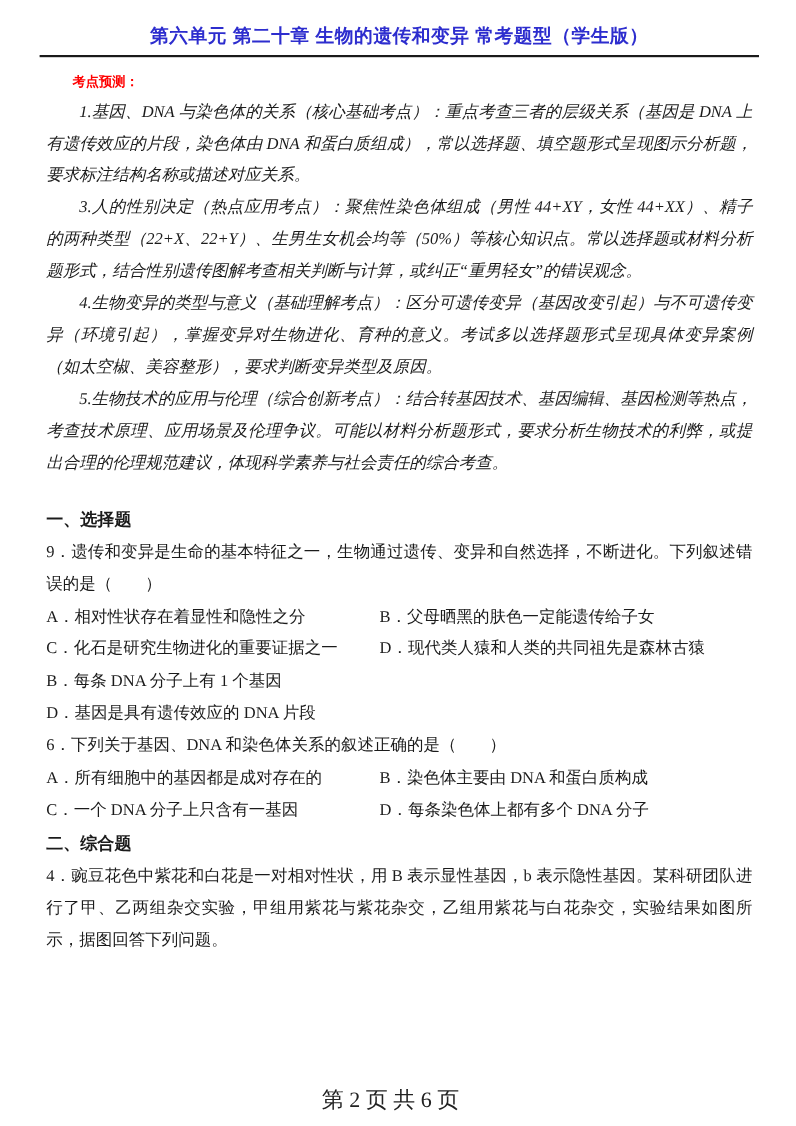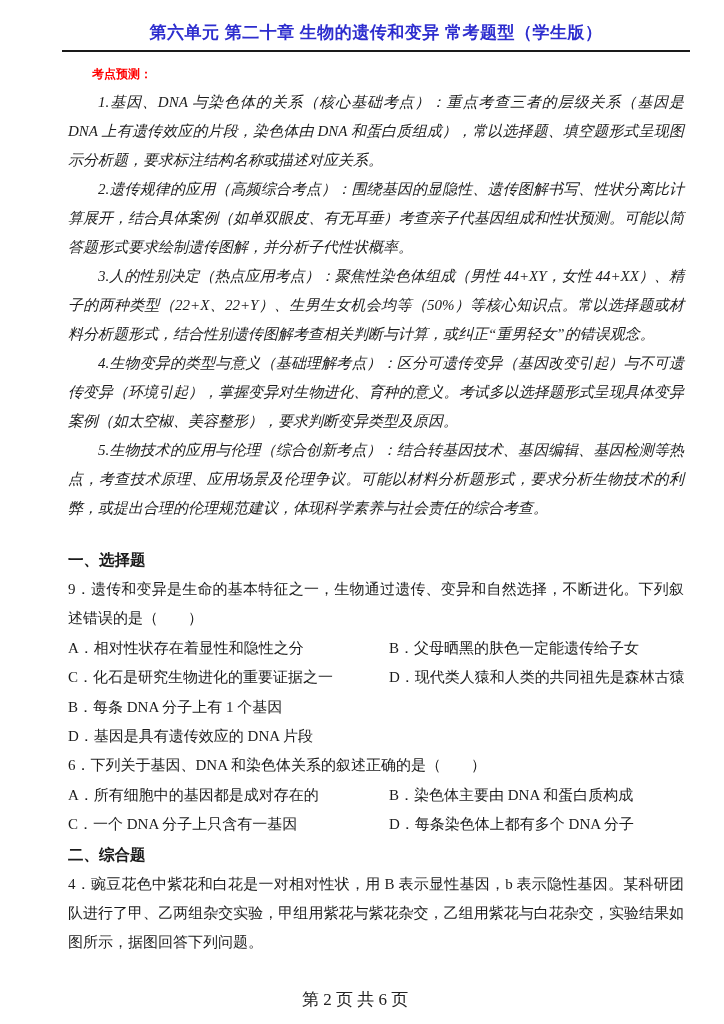--- a/index.html
+++ b/index.html
@@ -1,53 +1,52 @@
 <!DOCTYPE html>
 <html><head>
 <meta charset="utf-8">
 <style>
   html,body{margin:0;padding:0;background:#ffffff;}
   body{width:724px;height:1024px;overflow:hidden;
        font-family:"Liberation Serif","DejaVu Serif",serif;color:#1b1b1b;}
-  .page{box-sizing:border-box;width:724px;height:1024px;padding:16px 40px 0 68px;position:relative;}
+  .page{box-sizing:border-box;width:724px;height:1024px;padding:16px 40px 0 42px;position:relative;}
 
   .doc-title{font-family:"Liberation Sans","DejaVu Sans",sans-serif;
              font-weight:bold;font-size:17px;line-height:27px;text-align:center;
              letter-spacing:0.5px;margin-top:3px;}
   .title-rule{border:none;border-top:2.2px solid #1a1a1a;margin:4px -6px 0 -6px;}
 
   .kaodian{font-family:"Liberation Sans","DejaVu Sans",sans-serif;
            font-weight:bold;font-size:12px;line-height:27px;margin-top:9px;
            text-indent:2em;}
 
   .para{font-size:15px;line-height:29px;text-align:justify;text-indent:2em;margin:0;font-style:italic;}
 
   .sec-heading{font-family:Liberation Sans, sans-serif;
                font-weight:bold;font-size:15.5px;line-height:30px;margin-top:22px;}
   .sec-heading.second{margin-top:0;}
 
   .stem{font-size:15px;line-height:29.4px;text-align:justify;margin:0;}
-  .opt-row{display:grid;grid-template-columns:303px 1fr;font-size:15px;line-height:29.4px;gap:18px;}
+  .opt-row{display:grid;grid-template-columns:303px 1fr;font-size:15px;line-height:29.4px;}
   .opt{white-space:nowrap;overflow:hidden;}
 
   .footer{position:absolute;left:0;right:14px;bottom:14px;text-align:center;
-          font-size:17px;line-height:20px;color:#222;}
+          font-size:20px;line-height:20px;color:#222;}
 </style>
 </head>
 <body>
 
 <div class="page">
 
   <div class="doc-title" style="color: rgb(45, 45, 206);">第六单元 第二十章 生物的遗传和变异 常考题型（学生版）</div>
   <hr class="title-rule">
 
   <div class="kaodian" style="color: rgb(255, 0, 0);">考点预测：</div>
 
   <p class="para">1.基因、DNA 与染色体的关系（核心基础考点）：重点考查三者的层级关系（基因是 DNA 上有遗传效应的片段，染色体由 DNA 和蛋白质组成），常以选择题、填空题形式呈现图示分析题，要求标注结构名称或描述对应关系。</p>
-  <p class="para">2.遗传规律的应用（高频综合考点）：围绕基因的显隐性、遗传图解书写、性状分离比计算展开，结合具体案例（如单双眼皮、有无耳垂）考查亲子代基因组成和性状预测。可能以简答题形式要求绘制遗传图解，并分析子代性状概率。</p>
   <p class="para">3.人的性别决定（热点应用考点）：聚焦性染色体组成（男性 44+XY，女性 44+XX）、精子的两种类型（22+X、22+Y）、生男生女机会均等（50%）等核心知识点。常以选择题或材料分析题形式，结合性别遗传图解考查相关判断与计算，或纠正“重男轻女”的错误观念。</p>
   <p class="para">4.生物变异的类型与意义（基础理解考点）：区分可遗传变异（基因改变引起）与不可遗传变异（环境引起），掌握变异对生物进化、育种的意义。考试多以选择题形式呈现具体变异案例（如太空椒、美容整形），要求判断变异类型及原因。</p>
   <p class="para">5.生物技术的应用与伦理（综合创新考点）：结合转基因技术、基因编辑、基因检测等热点，考查技术原理、应用场景及伦理争议。可能以材料分析题形式，要求分析生物技术的利弊，或提出合理的伦理规范建议，体现科学素养与社会责任的综合考查。</p>
 
   <div class="sec-heading">一、选择题</div>
 
   <p class="stem">9．遗传和变异是生命的基本特征之一，生物通过遗传、变异和自然选择，不断进化。下列叙述错误的是（　　）</p>
   <div class="opt-row">
     <span class="opt">A．相对性状存在着显性和隐性之分</span>
     <span class="opt">B．父母晒黑的肤色一定能遗传给子女</span>

